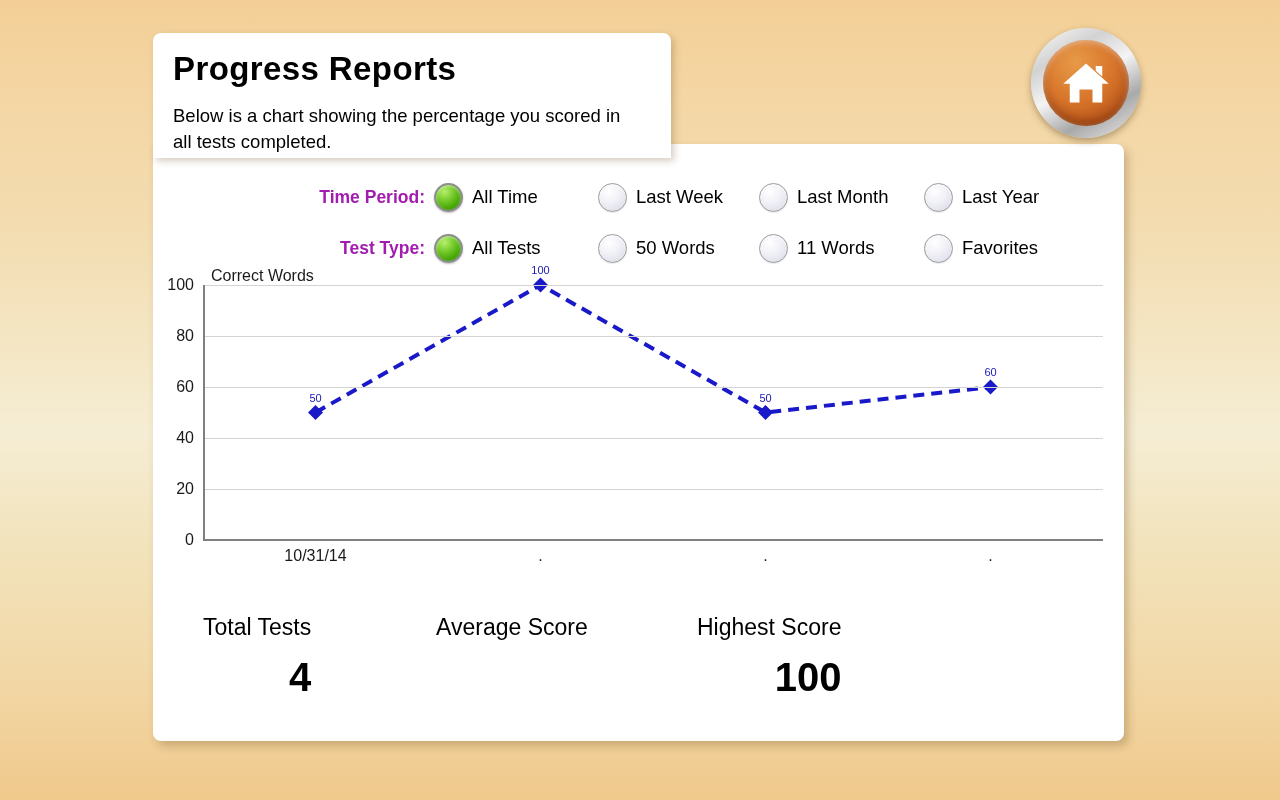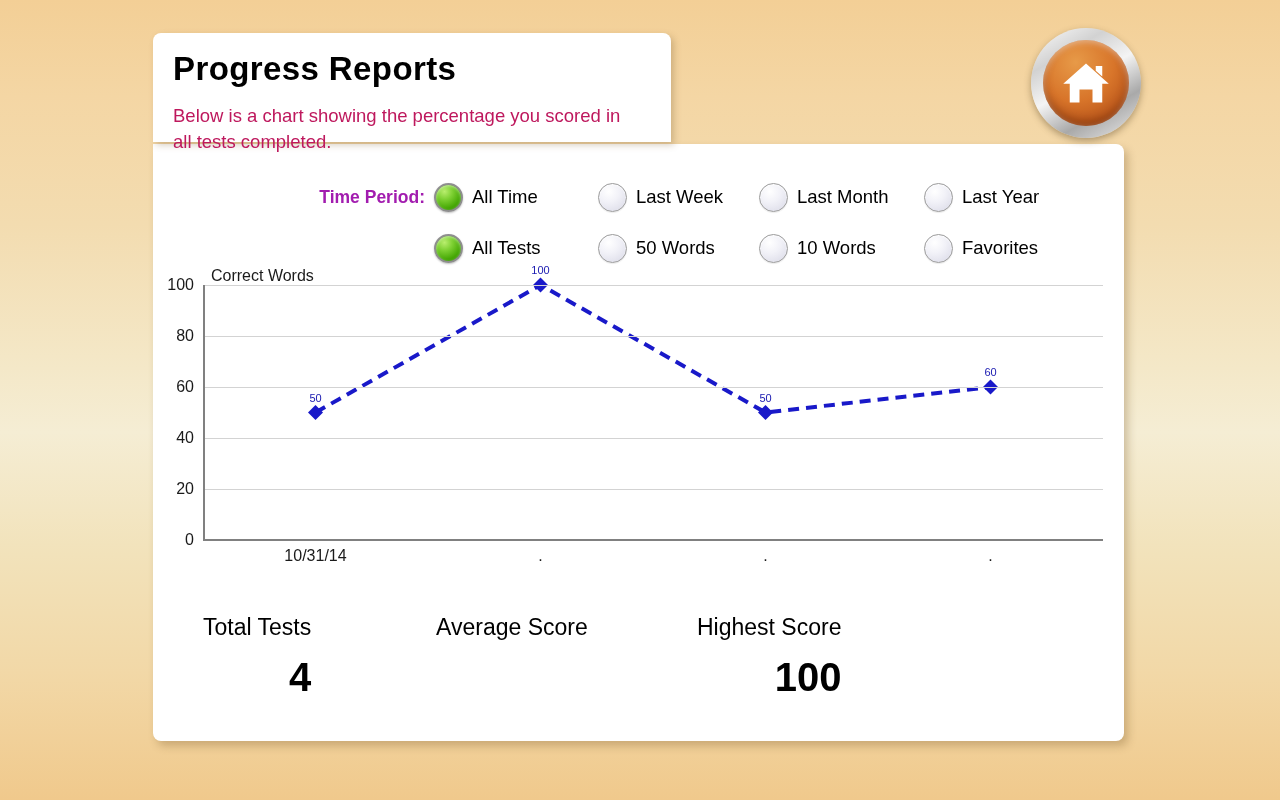--- a/index.html
+++ b/index.html
@@ -25,21 +25,21 @@
   }
 
   
   #app-root { position: absolute; inset: 0; }
 
   .header-card {
     position: absolute;
     left: 153px;
     top: 33px;
     width: 518px;
-    height: 109px;
+    height: 125px;
     background: #ffffff;
     border-radius: 8px 8px 0 0;
     box-shadow: 3px 3px 7px rgba(120, 90, 45, 0.30);
     z-index: 2;
   }
 
   .main-card {
     position: absolute;
     left: 153px;
     top: 144px;
@@ -62,21 +62,21 @@
     color: #000;
     white-space: nowrap;
   }
   .page-subtitle {
     position: absolute;
     left: 20px;
     top: 70px;
     width: 470px;
     font-size: 18.5px;
     line-height: 26px;
-    color: #be185d;
+    color: #000000;
   }
 
   
   .home-button {
     position: absolute;
     left: 1031px;
     top: 28px;
     width: 110px;
     height: 110px;
     border-radius: 50%;
@@ -293,39 +293,40 @@
 
         <div class="opt-slot slot3">
           <div class="radio-opt">
             <span class="radio"></span>
             <span class="opt-label">Last Year</span>
           </div>
         </div>
       </div>
 
       <div class="filter-row r2">
+        <div class="filter-label">Test Type:</div>
 
         <div class="opt-slot slot0">
           <div class="radio-opt selected">
             <span class="radio"></span>
             <span class="opt-label">All Tests</span>
           </div>
         </div>
 
         <div class="opt-slot slot1">
           <div class="radio-opt">
             <span class="radio"></span>
             <span class="opt-label">50 Words</span>
           </div>
         </div>
 
         <div class="opt-slot slot2">
           <div class="radio-opt">
             <span class="radio"></span>
-            <span class="opt-label">10 Words</span>
+            <span class="opt-label">11 Words</span>
           </div>
         </div>
 
         <div class="opt-slot slot3">
           <div class="radio-opt">
             <span class="radio"></span>
             <span class="opt-label">Favorites</span>
           </div>
         </div>
       </div>

